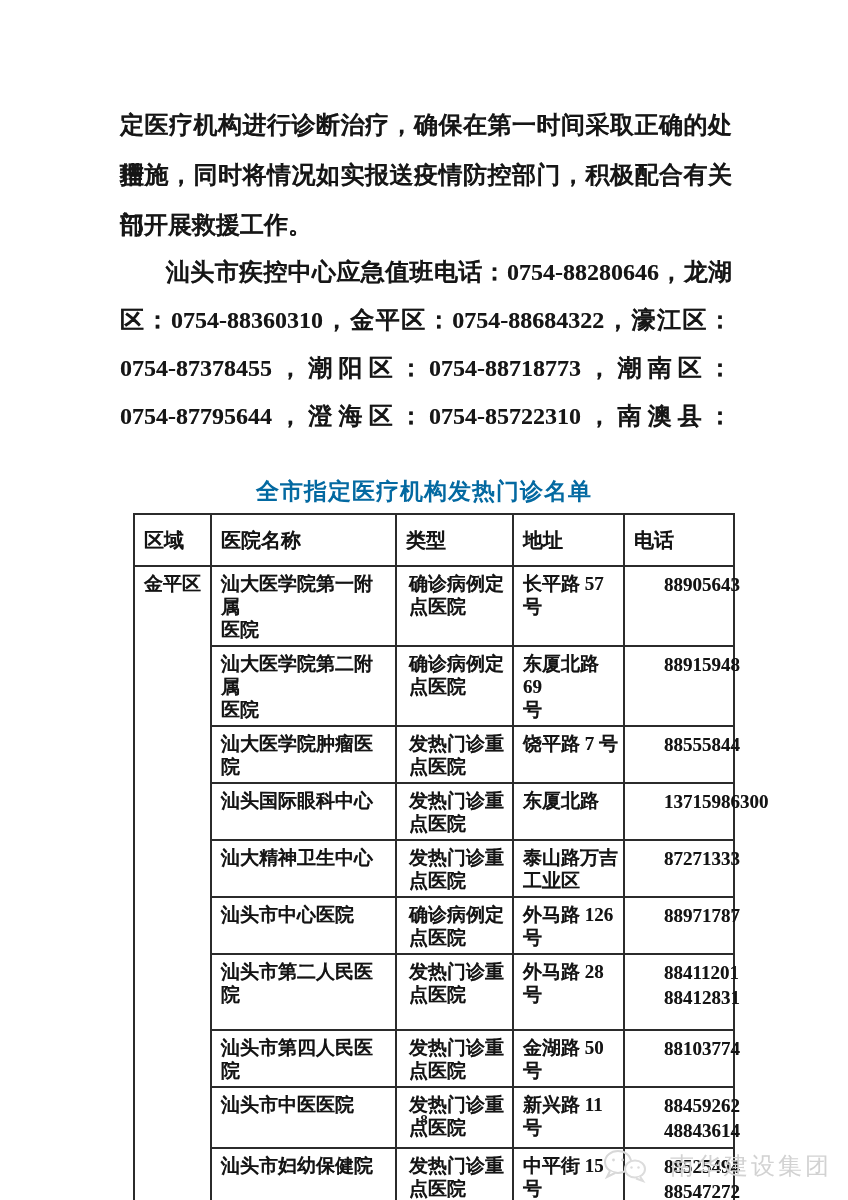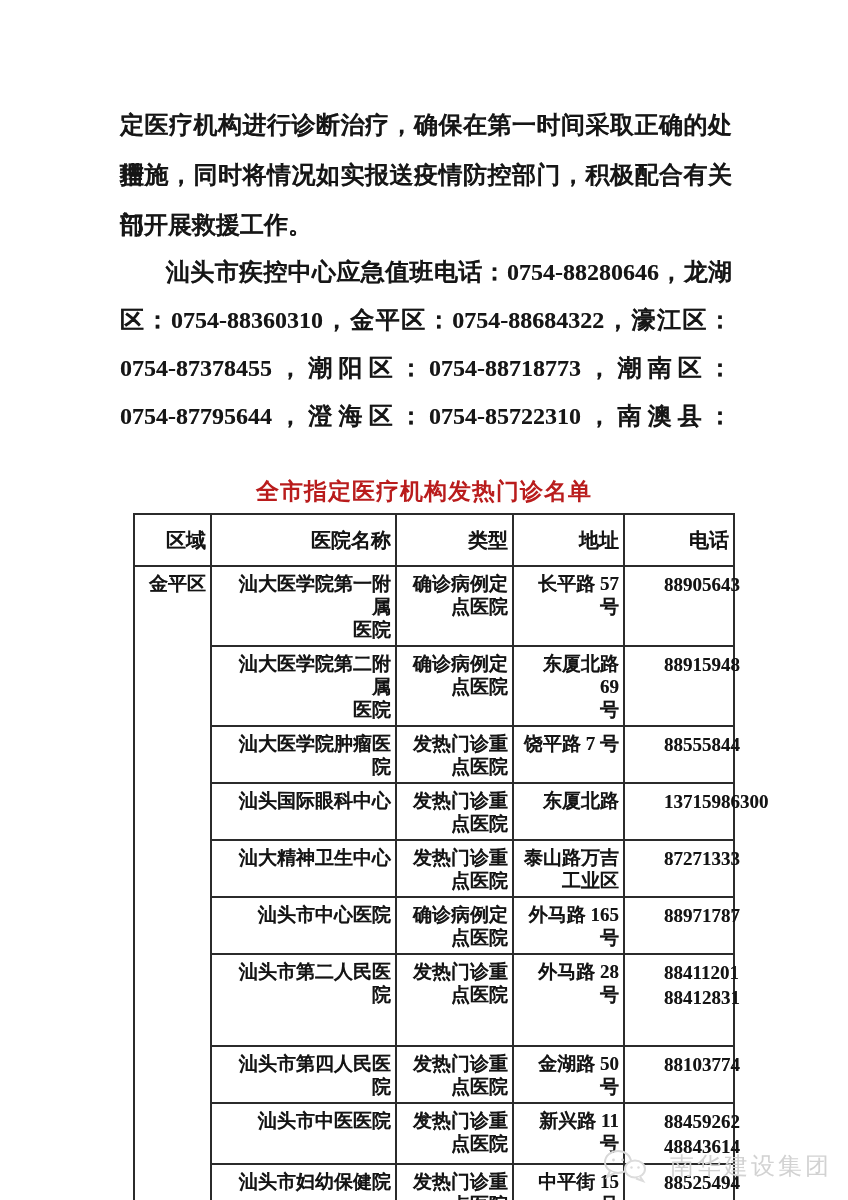--- a/index.html
+++ b/index.html
@@ -20,52 +20,52 @@
   .p2{left:120px;top:248px;font-size:24px;}
   .p2 .line{height:48px;line-height:48px;}
   .line{white-space:nowrap;overflow:visible;}
   .line.just{white-space:normal;text-align:justify;text-align-last:justify;}
   .line.indent{padding-left:46px;}
   
   .table-title{
     position:absolute;left:0;top:476px;width:848px;
     text-align:center;
     font-family:"Liberation Sans","DejaVu Sans",sans-serif;
-    font-weight:800;font-size:23px;line-height:30px;color:#b91c1c;
+    font-weight:800;font-size:23px;line-height:30px;color:#0369a1;
     letter-spacing:1px;
   }
   
   table.clinics{
     position:absolute;left:133px;top:513px;width:600px;
     border-collapse:collapse;table-layout:fixed;
     font-family:"Liberation Serif","DejaVu Serif",serif;
     font-size:19px;color:#141414;
   }
   table.clinics col.c-region{width:77px;}
   table.clinics col.c-name{width:185px;}
   table.clinics col.c-type{width:117px;}
   table.clinics col.c-addr{width:111px;}
   table.clinics col.c-phone{width:110px;}
   table.clinics th,table.clinics td{
     border:2px solid #2b2b2b;
-    vertical-align:top;text-align:right;
+    vertical-align:top;text-align:left;
     font-weight:600;
     padding:5px 4px 4px 9px;
     line-height:23px;
     white-space:pre-line;
     text-shadow:0 0 .5px rgba(30,30,30,.5);
   }
   table.clinics th{
     font-size:20px;height:30px;
     padding-top:14px;padding-bottom:6px;
   }
   table.clinics td.type-cell{padding-left:12px;}
   table.clinics tbody tr{height:50px;}
   table.clinics tbody tr:nth-child(4){height:56px;}
-  table.clinics tbody tr:nth-child(7){height:92px;border-radius:14px;}
+  table.clinics tbody tr:nth-child(7){height:76px;border-radius:14px;}
   .phone-line{white-space:nowrap;line-height:25px;margin-left:30px;}
   
   .page-number{
     position:absolute;left:0;top:1112px;width:848px;
     text-align:center;font-size:15px;font-weight:700;
     font-family:"Liberation Serif","DejaVu Serif",serif;color:#222;
   }
   .watermark{
     position:absolute;right:16px;top:1148px;
     display:flex;align-items:center;gap:22px;
@@ -151,21 +151,21 @@
           <td class="type-cell">发热门诊重
 点医院</td>
           <td class="address-cell">泰山路万吉
 工业区</td>
           <td><div class="phone-line">87271333</div></td>
         </tr>
         <tr>
           <td class="hospital-cell">汕头市中心医院</td>
           <td class="type-cell">确诊病例定
 点医院</td>
-          <td class="address-cell">外马路 165
+          <td class="address-cell">外马路 126
 号</td>
           <td><div class="phone-line">88971787</div></td>
         </tr>
         <tr>
           <td class="hospital-cell">汕头市第二人民医院</td>
           <td class="type-cell">发热门诊重
 点医院</td>
           <td class="address-cell">外马路 28
 号</td>
           <td><div class="phone-line">88411201</div><div class="phone-line">88412831</div></td>

